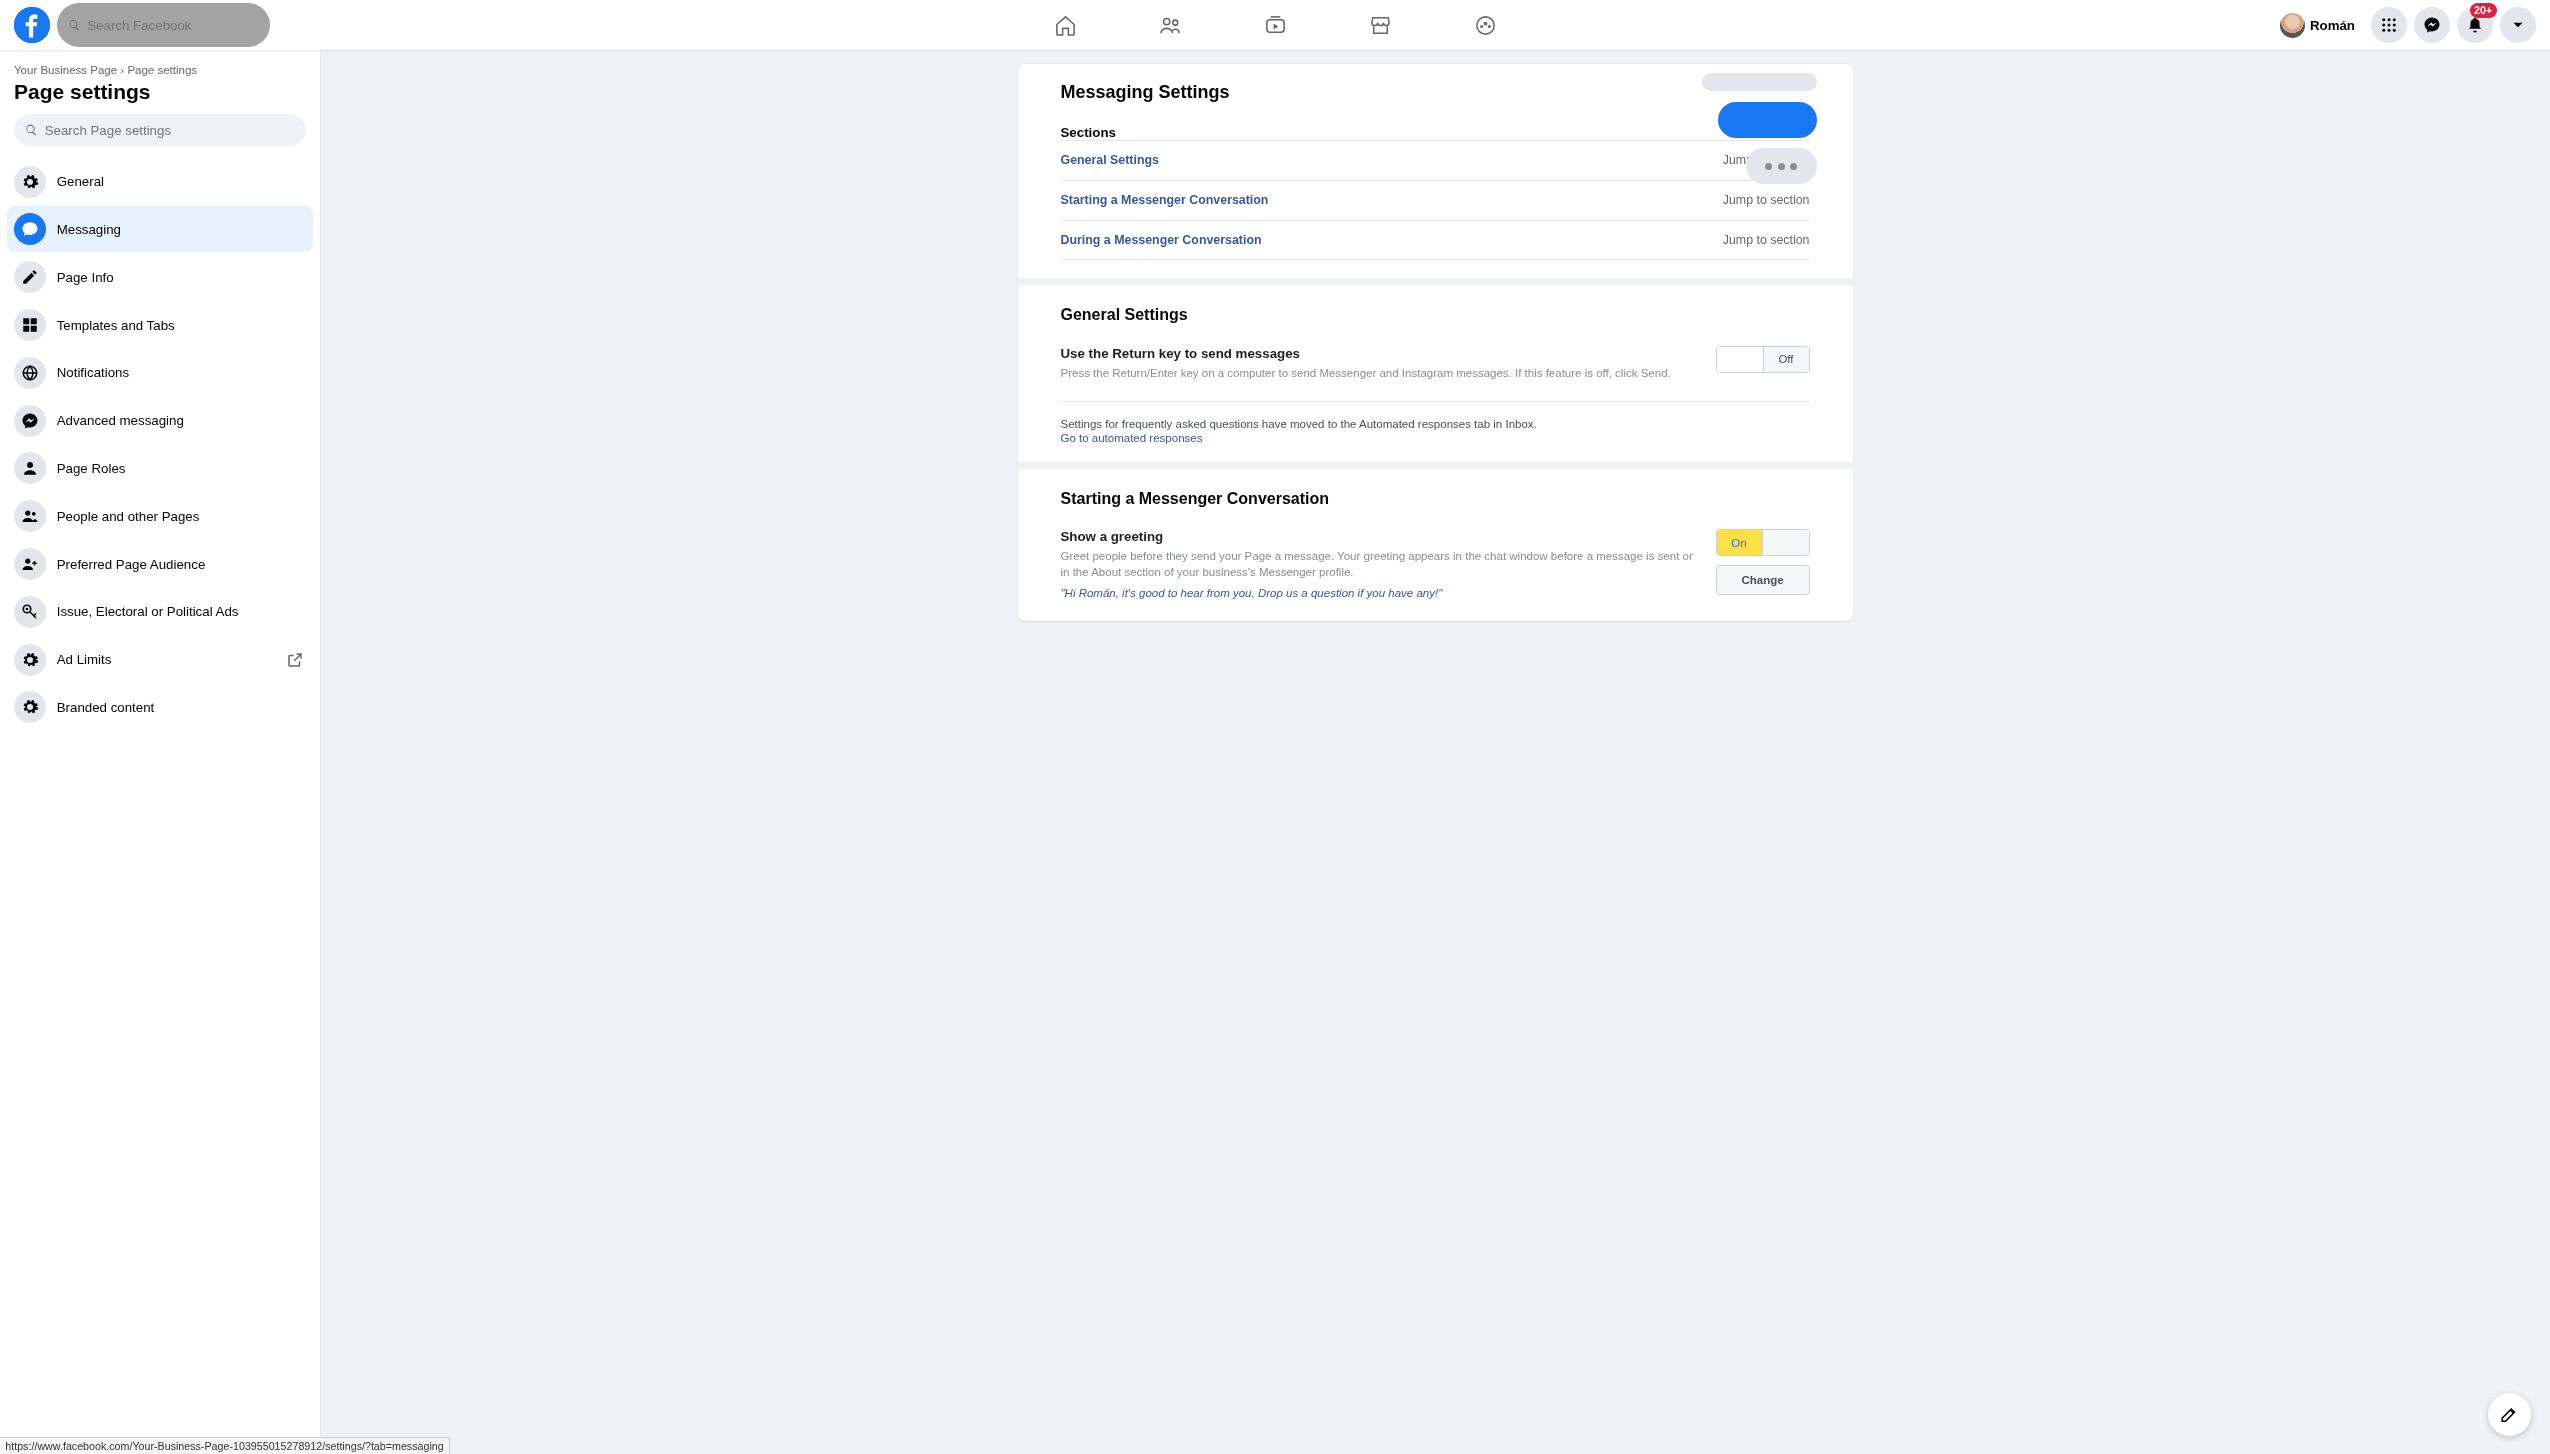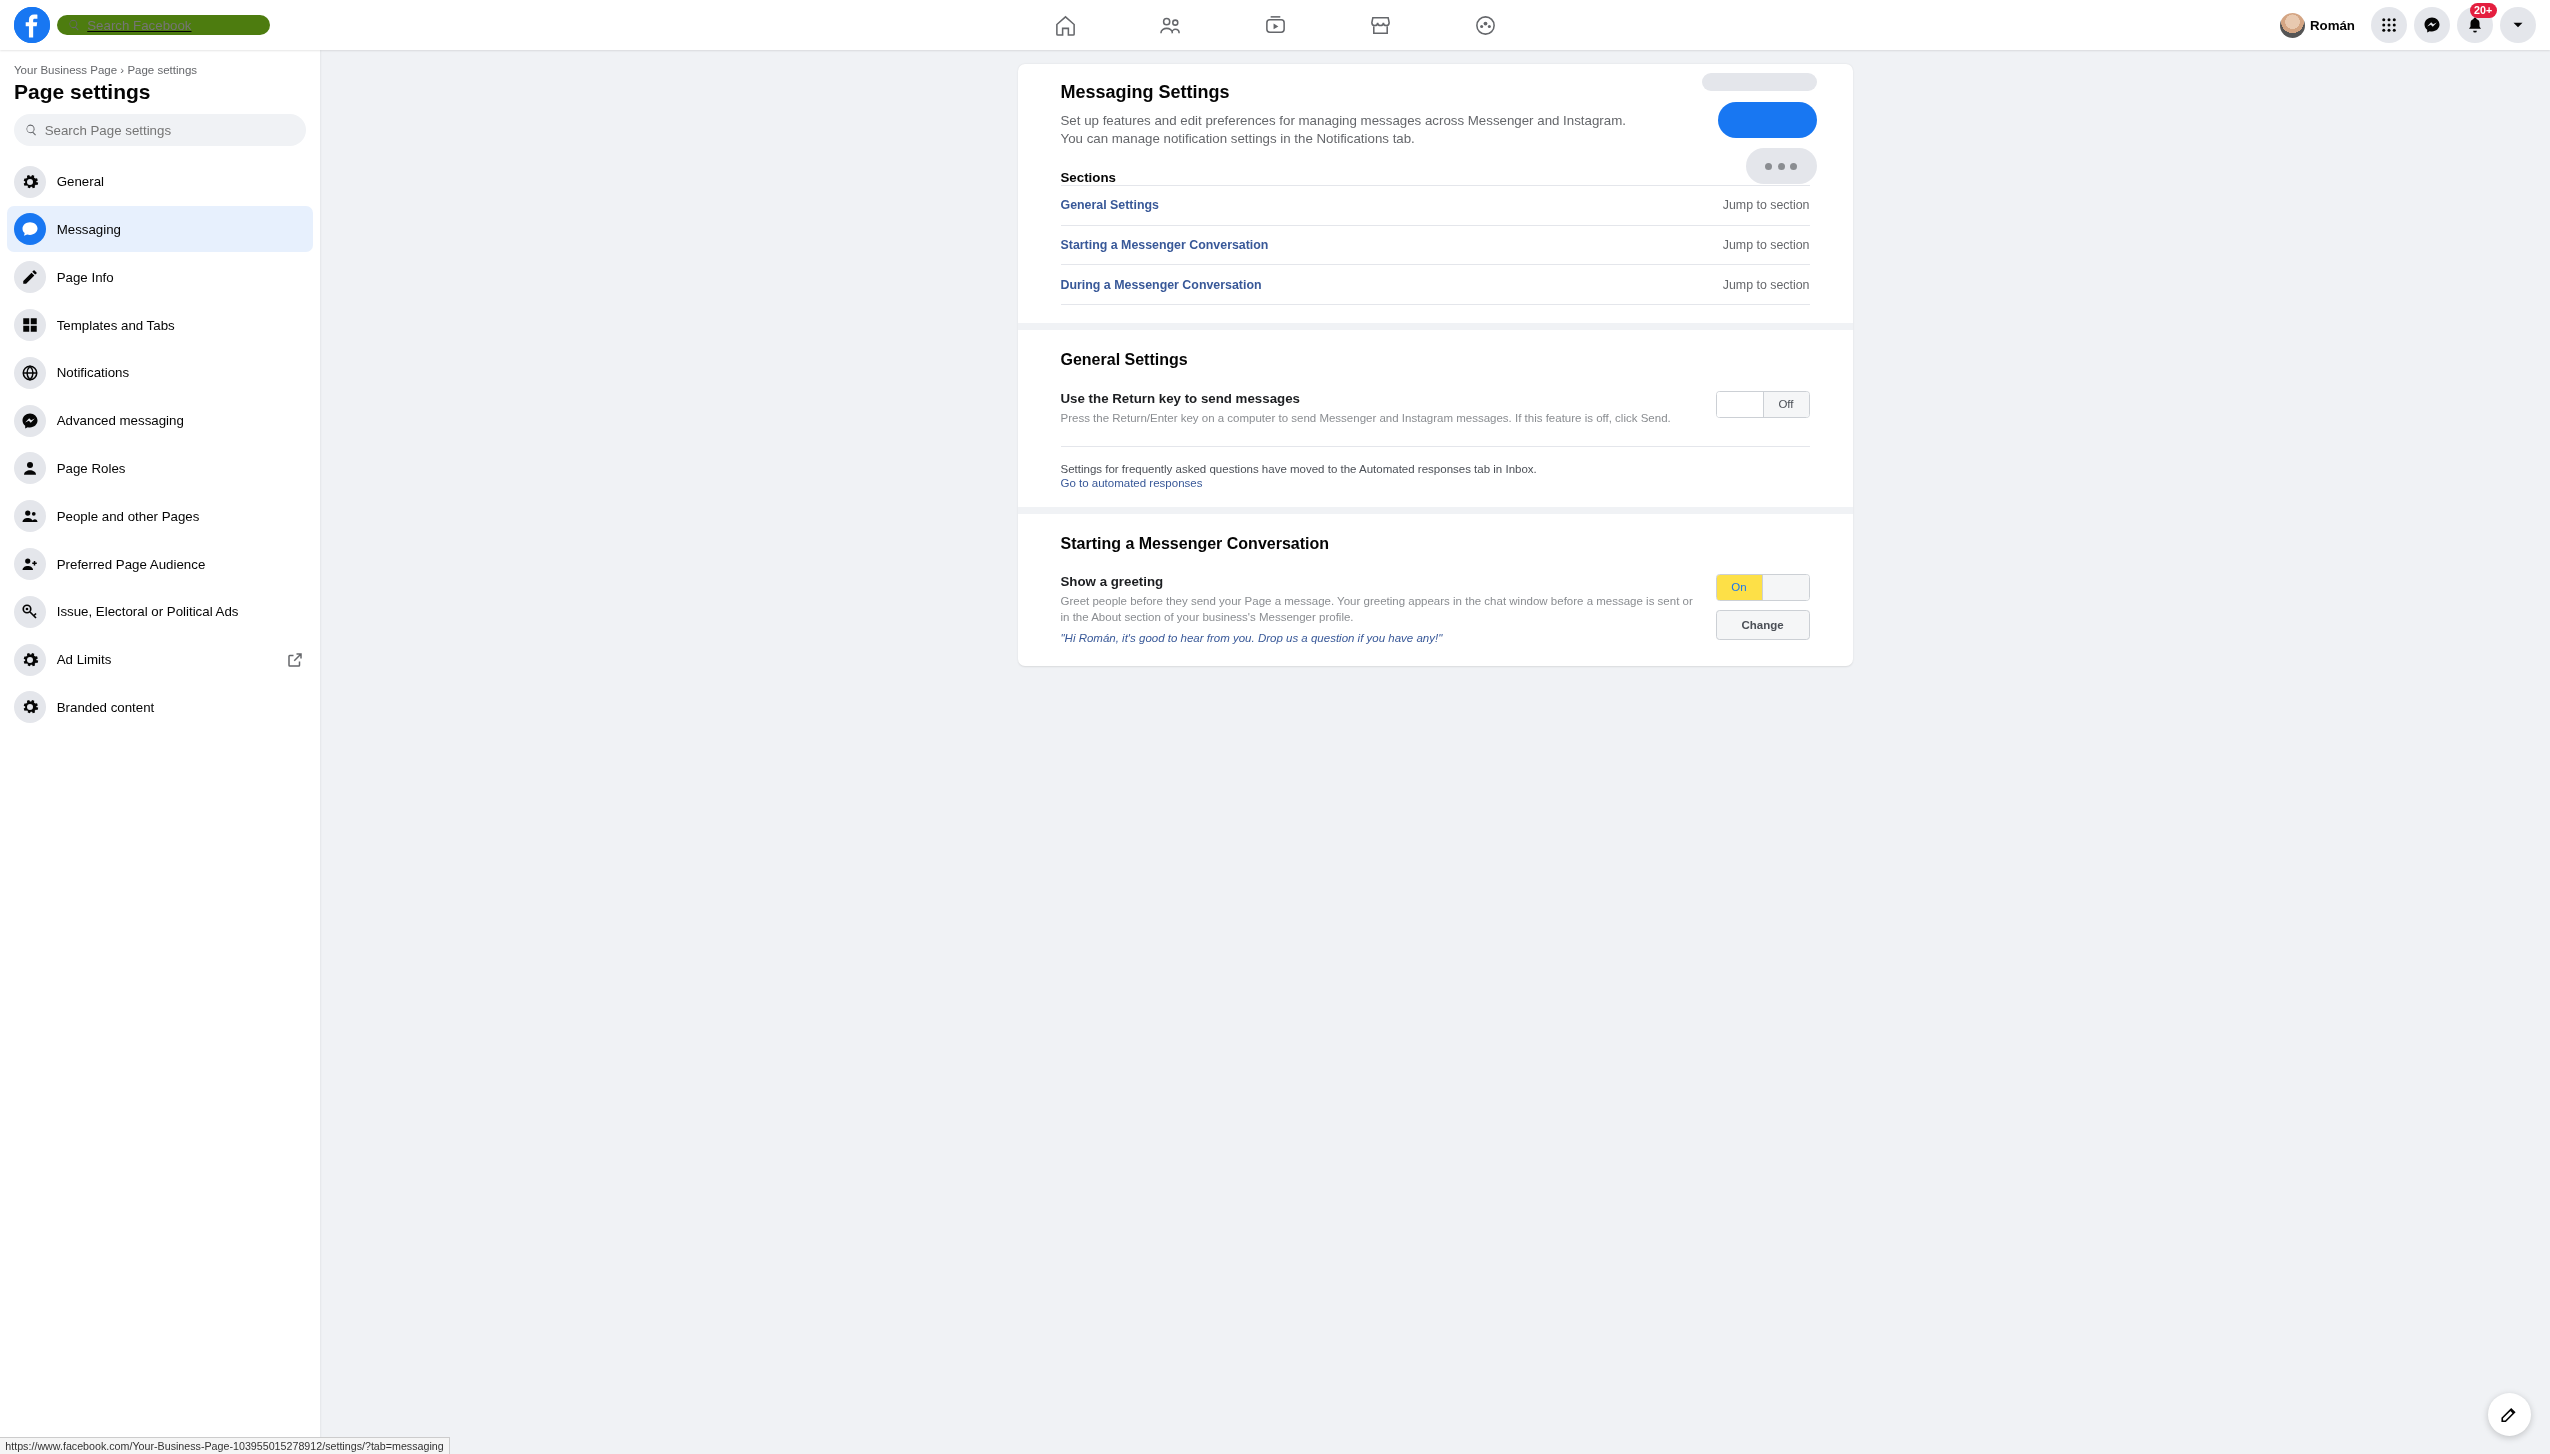--- a/index.html
+++ b/index.html
@@ -23,28 +23,27 @@
   }
   .fb-logo {
     width: 36px; height: 36px;
     border-radius: 50%;
     background: #1877f2;
     display: flex; align-items: center; justify-content: center;
     margin-right: 7px;
   }
   .fb-logo svg { width: 36px; height: 36px; }
   .search-wrap {
-    background: #4d7c0f;
+    background: #a3a3a3;
     border-radius: 44px;
-    height: 20px;
+    height: 44px;
     display: flex;
     align-items: center;
     padding: 0 10.7px;
     width: 213px;
-    text-decoration: underline;
   }
   .search-wrap input {
     border: none; background: transparent; outline: none;
     font-size: 13.3px; margin-left: 7px; width: 100%;
     color: #1c1e21;
   }
   .search-wrap svg { width: 14px; height: 14px; fill: #65676b; }
   .center-nav {
     display: flex;
     position: absolute;
@@ -431,21 +430,20 @@
         <div class="sk-pill sk2"></div>
         <div class="sk3">
             <i></i>
             <i></i>
             <i></i>
           </div>
       </div>
 
       <div class="card-inner">
         <h1 class="hdr">Messaging Settings</h1>
-        <p class="subdesc">Set up features and edit preferences for managing messages across Messenger and Instagram. You can manage notification settings in the Notifications tab.</p>
 
         <div class="sections-label">Sections</div>
 
         <div class="sec-row">
           <a>General Settings</a>
           <span class="jump">Jump to section</span>
         </div>
         <div class="sec-row">
           <a>Starting a Messenger Conversation</a>
           <span class="jump">Jump to section</span>

